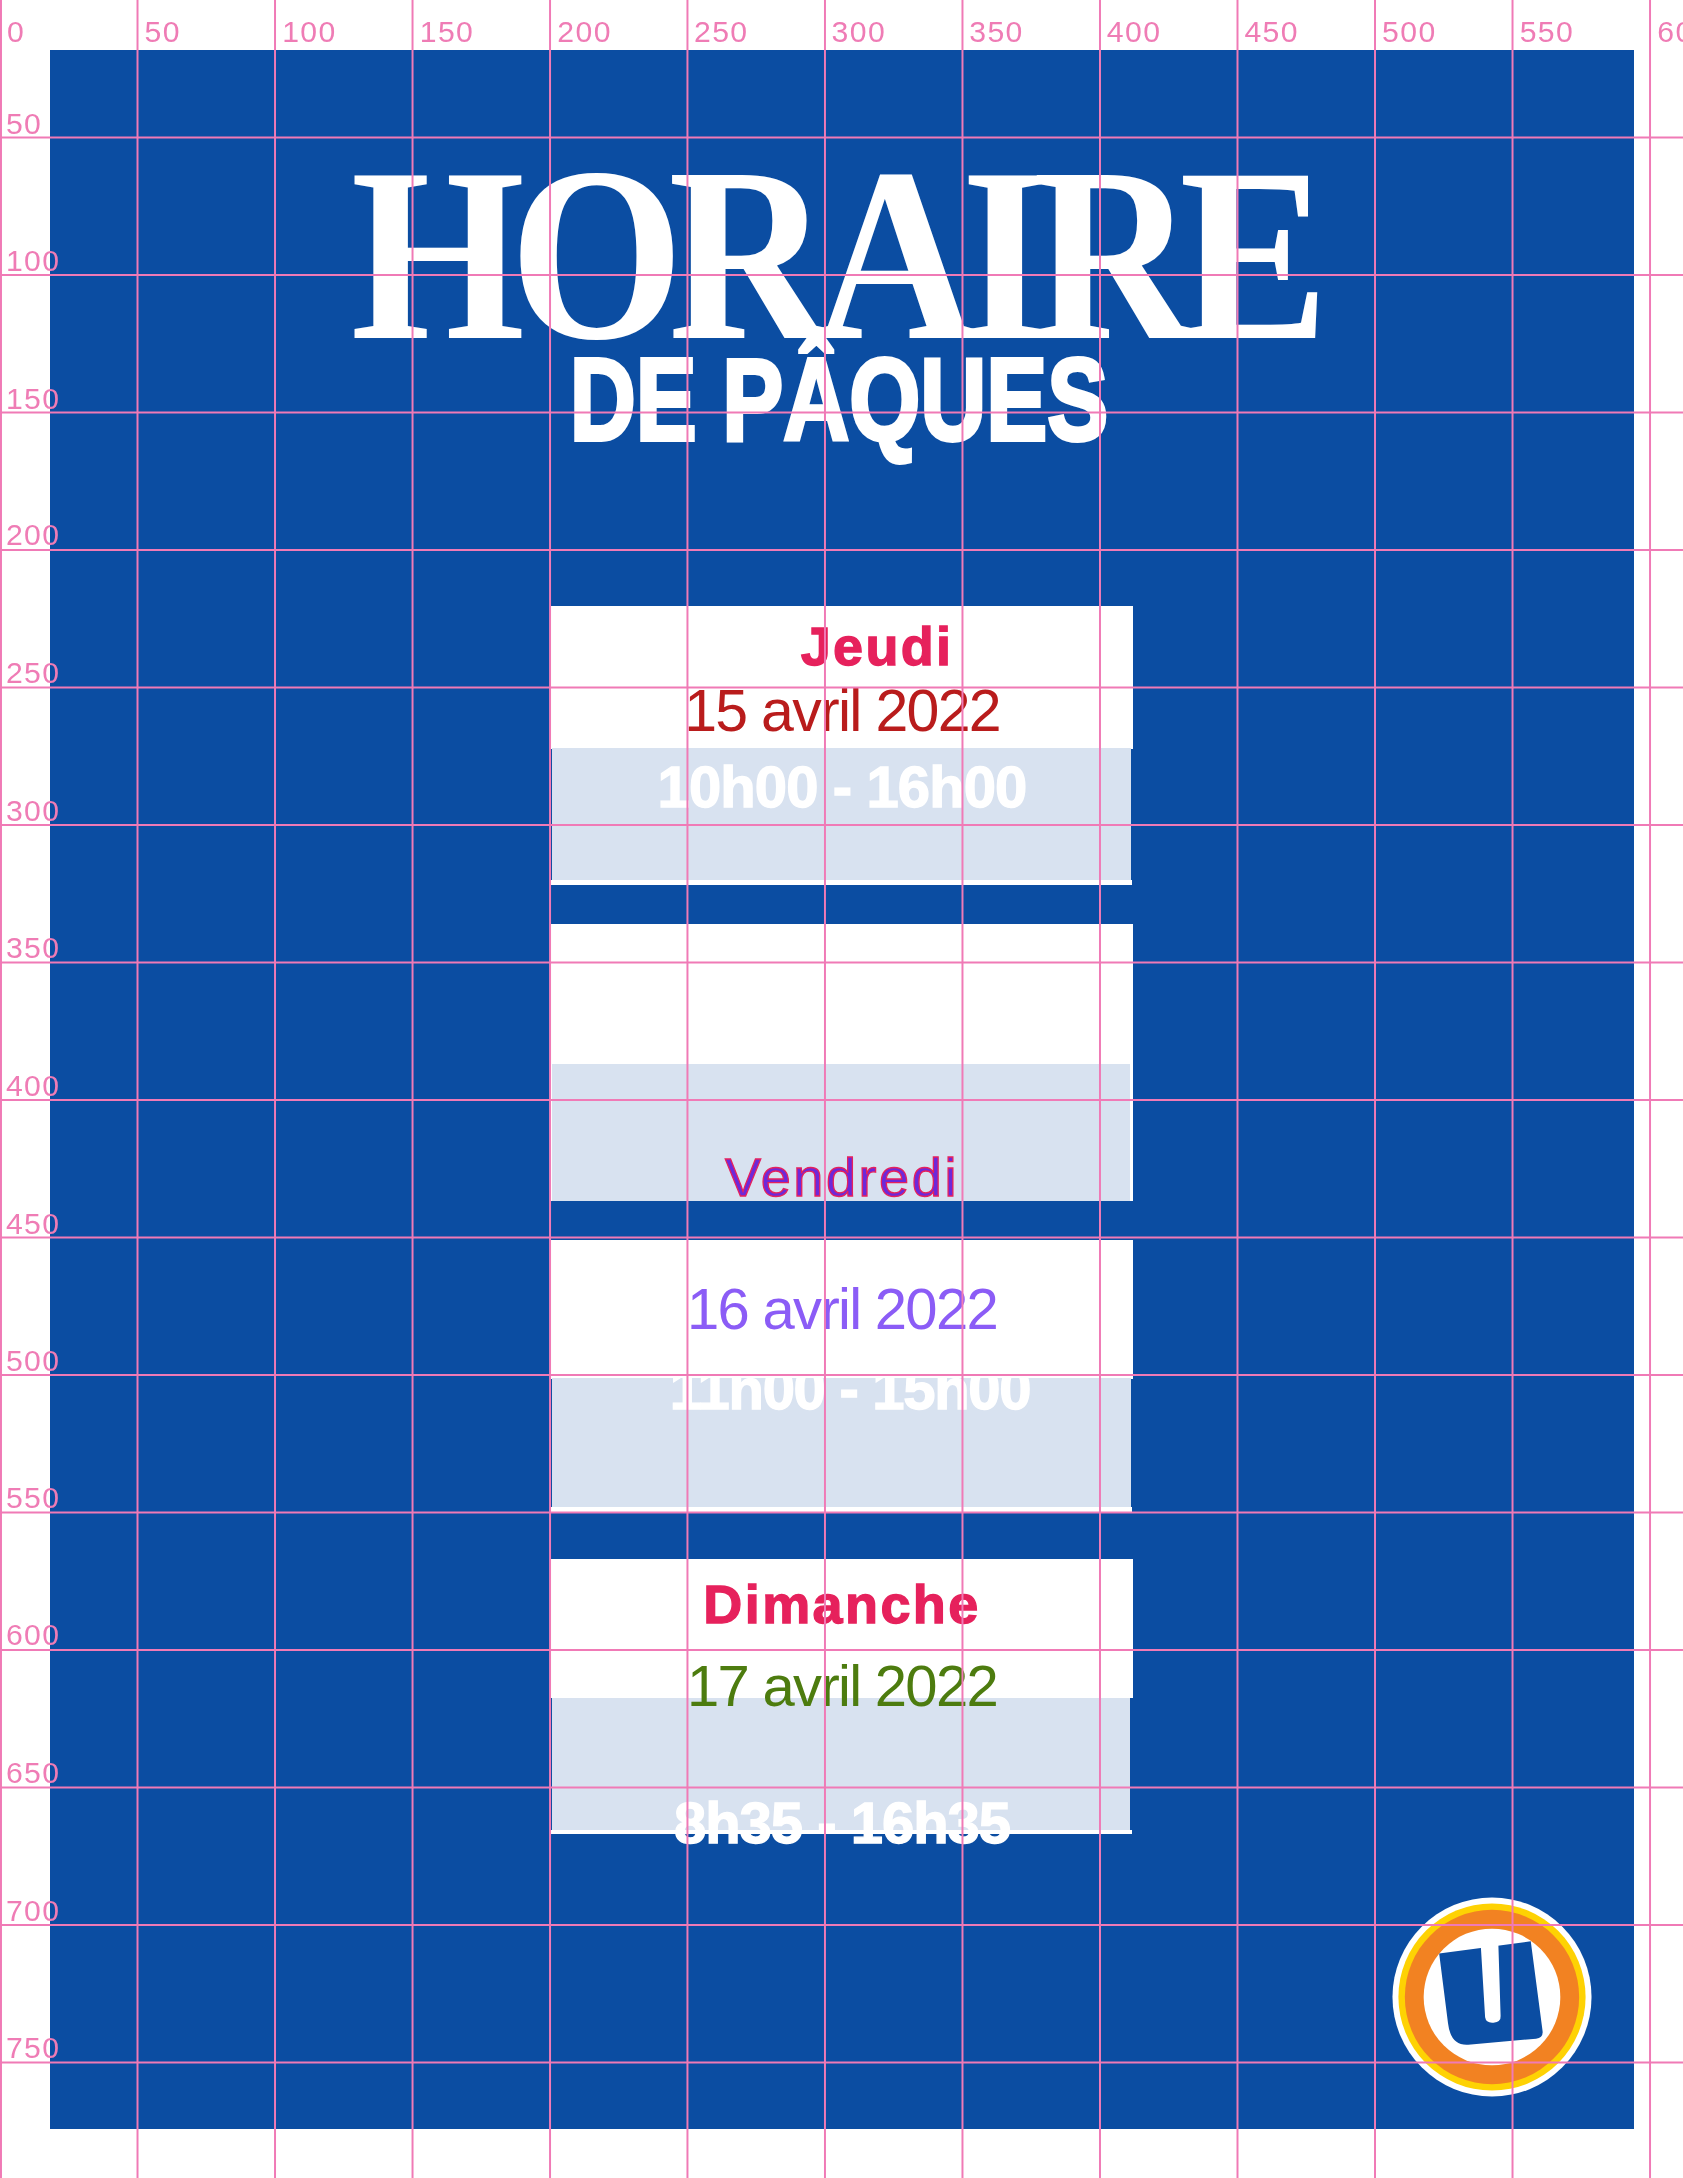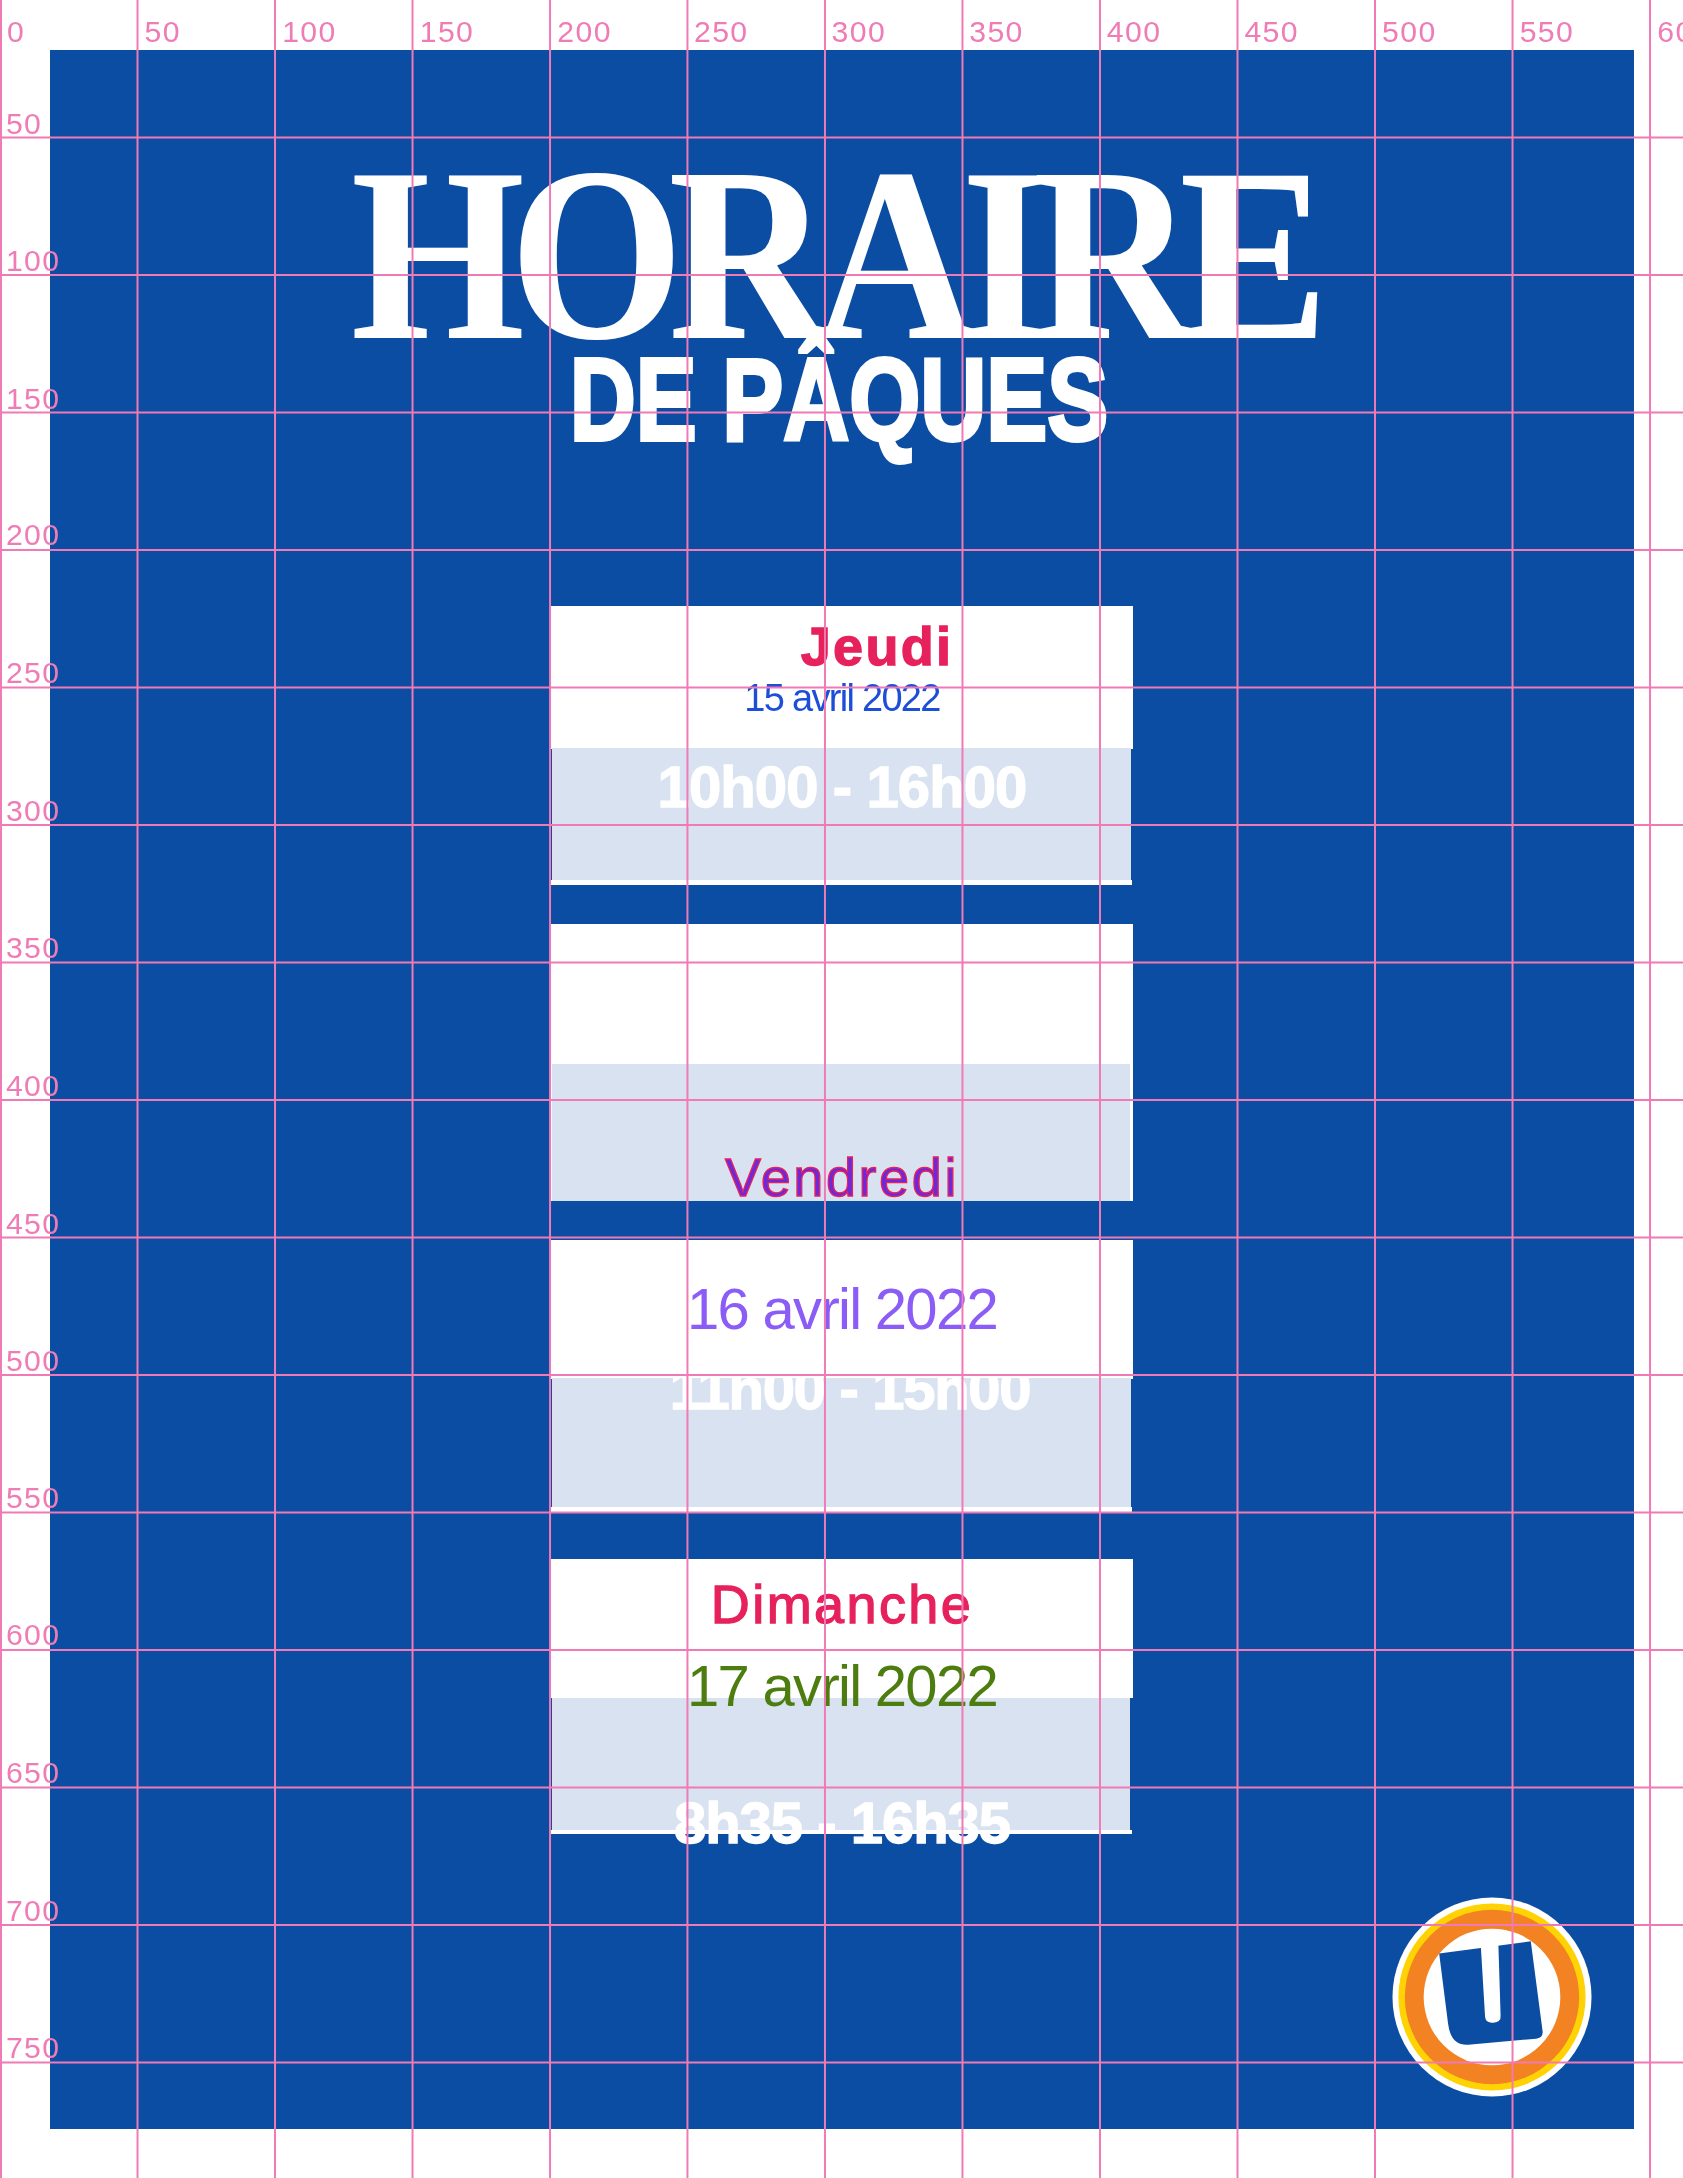--- a/index.html
+++ b/index.html
@@ -18,21 +18,21 @@
 <div id="t2" class="ctr" style="left:839px;top:333px;font-weight:bold;font-size:116px;color:#ffffff;-webkit-text-stroke:4px #ffffff;transform:translateX(-50%) scaleX(0.788);">DE PÂQUES</div>
 
 <div class="abs" style="left:550px;top:606px;width:583px;height:143px;background:#ffffff;"></div>
 
 <div class="abs" style="left:552px;top:748px;width:579px;height:132px;background:#d8e2f0;"></div>
 
 <div class="abs" style="left:550px;top:880px;width:582px;height:5px;background:#ffffff;"></div>
 
 <div id="d1" class="ctr" style="top:615px;font-weight:bold;font-size:54px;color:#e6215c;letter-spacing:2.3px;margin-left:35px;-webkit-text-stroke:1.3px #e6215c;">Jeudi</div>
 
-<div id="a1" class="ctr" style="top:677px;font-size:38px;color:#1d4ed8;letter-spacing:-1.7px;">15 avril 2022</div>
+<div id="a1" class="ctr" style="top:677px;font-size:59px;color:#b91c1c;letter-spacing:-1.7px;">15 avril 2022</div>
 
 <div id="h1" class="ctr" style="top:753px;font-weight:bold;font-size:58px;color:#ffffff;letter-spacing:-0.9px;-webkit-text-stroke:1.3px #ffffff;">10h00 - 16h00</div>
 
 <div class="abs" style="left:550px;top:924px;width:583px;height:277px;background:#ffffff;"></div>
 
 <div class="abs" style="left:552px;top:1064px;width:578px;height:137px;background:#d8e2f0;"></div>
 
 <div id="d2" class="ctr" style="top:1146px;font-weight:normal;font-size:54px;color:#6d28d9;letter-spacing:2.6px;-webkit-text-stroke:1.3px #e6215c;">Vendredi</div>
 
 <div class="abs" style="left:550px;top:1240px;width:583px;height:139px;background:#ffffff;"></div>
@@ -44,21 +44,21 @@
 <div class="abs" style="left:550px;top:1507px;width:582px;height:5px;background:#ffffff;"></div>
 
 <div id="h2" class="ctr" style="top:1355px;font-weight:bold;font-size:58px;color:#ffffff;z-index:3;letter-spacing:-1.3px;margin-left:8px;-webkit-text-stroke:1.3px #ffffff;">11h00 - 15h00</div>
 
 <div class="abs" style="left:550px;top:1559px;width:583px;height:139px;background:#ffffff;"></div>
 
 <div class="abs" style="left:552px;top:1698px;width:578px;height:132px;background:#d8e2f0;"></div>
 
 <div class="abs" style="left:550px;top:1830px;width:582px;height:4px;background:#ffffff;"></div>
 
-<div id="d3" class="ctr" style="top:1573px;font-weight:normal;font-size:54px;color:#e6215c;letter-spacing:2.4px;-webkit-text-stroke:1.3px #e6215c;">Dimanche</div>
+<div id="d3" class="ctr" style="top:1573px;font-weight:bold;font-size:54px;color:#e6215c;letter-spacing:2.4px;-webkit-text-stroke:1.3px #e6215c;">Dimanche</div>
 
 <div id="a3" class="ctr" style="top:1652px;font-size:58px;color:#4d7c0f;z-index:3;letter-spacing:-1.7px;">17 avril 2022</div>
 
 <div id="h3" class="ctr" style="top:1789px;font-weight:bold;font-size:58px;color:#ffffff;z-index:3;letter-spacing:-1px;-webkit-text-stroke:1.3px #ffffff;">8h35 - 16h35</div>
 
 <svg class="abs" style="left:1390px;top:1895px;z-index:4;" width="204" height="204" viewBox="-103 -103 206 206">
 
   <circle cx="0" cy="0" r="100.5" fill="#ffffff"></circle>
 
   <circle cx="0" cy="0" r="94.5" fill="#fed203"></circle>

